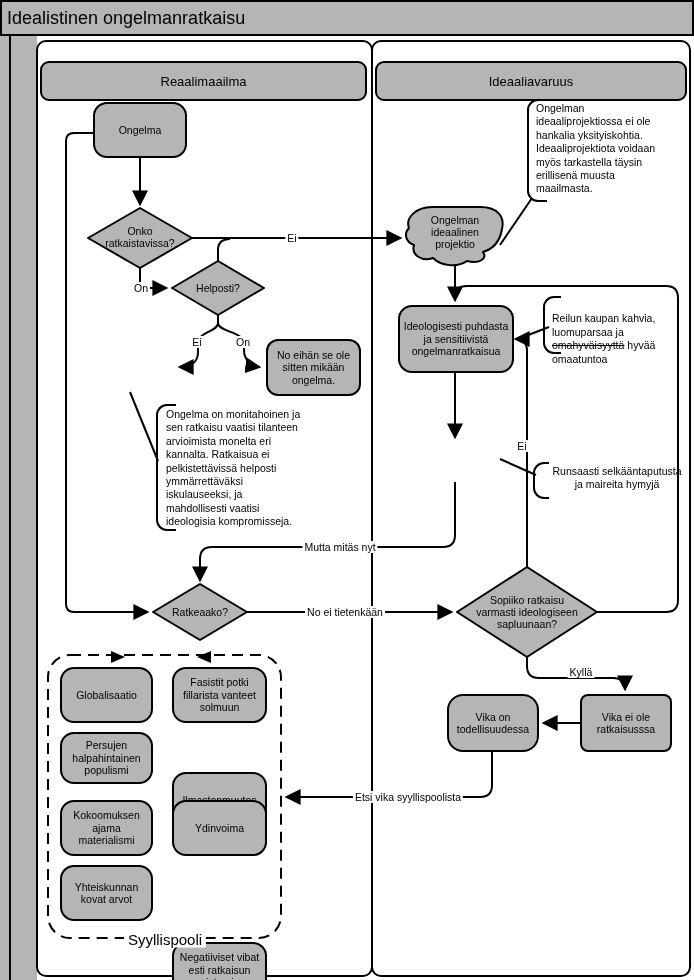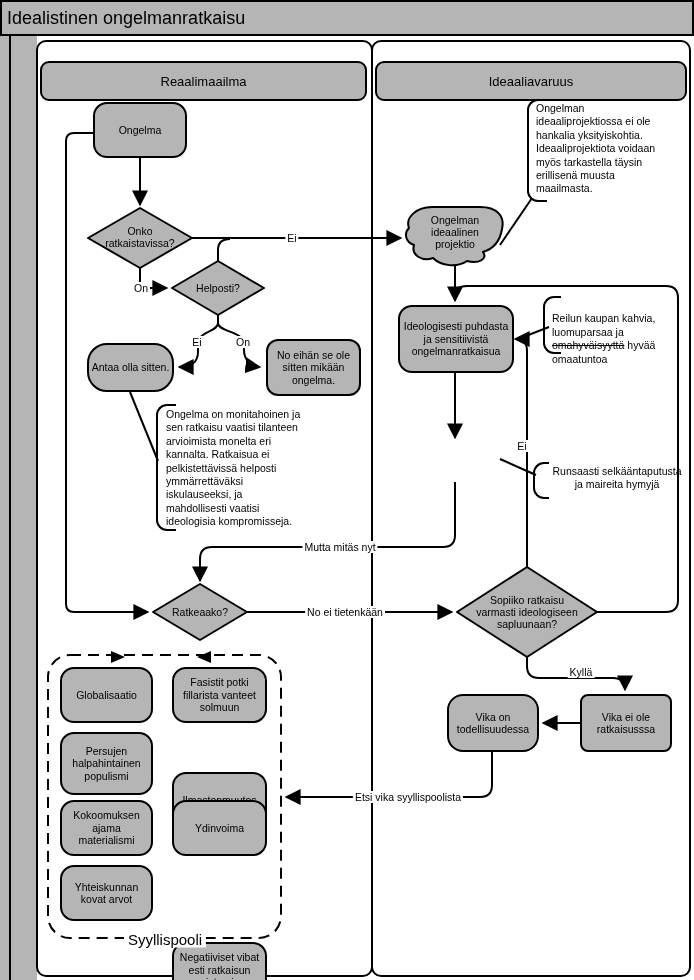--- a/index.html
+++ b/index.html
@@ -109,21 +109,20 @@
                C488 259 479 264 467 261 C457 268 441 266 433 258
                C422 262 411 255 414 245 C405 242 404 233 409 228 C405 217 417 207 432 207 Z"></path>
     </g>
 
     <rect x="48" y="655" width="233" height="283" rx="22" fill="none" stroke="#000" stroke-width="2" stroke-dasharray="11 7"></rect>
     <polygon points="111,651 125,657 111,663" fill="#000"></polygon>
     <polygon points="211,651 197,657 211,663" fill="#000"></polygon>
   </svg>
 
   <div class="abs node" style="left:93px;top:102px;width:94px;height:56px;border-radius:14px;">Ongelma</div>
-  <div class="abs node" style="left:87px;top:343px;width:87px;height:49px;border-radius:20px;">Antaa olla sitten.</div>
   <div class="abs node" style="left:266px;top:339px;width:95px;height:57px;border-radius:12px;">No eihän se ole sitten mikään ongelma.</div>
   <div class="abs node" style="left:398px;top:305px;width:116px;height:68px;border-radius:14px;">Ideologisesti puhdasta ja sensitiivistä ongelmanratkaisua</div>
   <div class="abs node" style="left:447px;top:694px;width:92px;height:58px;border-radius:16px;">Vika on todellisuudessa</div>
   <div class="abs node" style="left:580px;top:694px;width:92px;height:58px;border-radius:8px;">Vika ei ole ratkaisusssa</div>
 
   <div class="abs dtext" style="left:90px;top:225px;width:100px;">Onko
 ratkaistavissa?</div>
   <div class="abs dtext" style="left:178px;top:282px;width:80px;">Helposti?</div>
   <div class="abs dtext" style="left:155px;top:606px;width:90px;">Ratkeaako?</div>
   <div class="abs dtext" style="left:462px;top:594px;width:130px;">Sopiiko ratkaisu
@@ -170,21 +169,21 @@
   <span class="abs elabel" style="left:197px;top:342px;">Ei</span>
   <span class="abs elabel" style="left:243px;top:342px;">On</span>
   <span class="abs elabel" style="left:340px;top:547px;">Mutta mitäs nyt</span>
   <span class="abs elabel" style="left:345px;top:612px;">No ei tietenkään</span>
   <span class="abs elabel" style="left:522px;top:446px;">Ei</span>
   <span class="abs elabel" style="left:581px;top:672px;">Kyllä</span>
   <span class="abs elabel" style="left:408px;top:797px;">Etsi vika syyllispoolista</span>
 
   <div class="abs node" style="left:60px;top:667px;width:93px;height:56px;border-radius:14px;">Globalisaatio</div>
   <div class="abs node" style="left:172px;top:667px;width:95px;height:56px;border-radius:14px;">Fasistit potki fillarista vanteet solmuun</div>
-  <div class="abs node" style="left:60px;top:732px;width:93px;height:63px;border-radius:14px;">Persujen halpahintainen populismi</div>
+  <div class="abs node" style="left:60px;top:732px;width:93px;height:52px;border-radius:14px;">Persujen halpahintainen populismi</div>
   <div class="abs node" style="left:172px;top:732px;width:95px;height:56px;border-radius:14px;margin-top:40px;">Ilmastonmuutos</div>
   <div class="abs node" style="left:60px;top:800px;width:93px;height:56px;border-radius:14px;">Kokoomuksen ajama materialismi</div>
   <div class="abs node" style="left:172px;top:800px;width:95px;height:56px;border-radius:14px;">Ydinvoima</div>
   <div class="abs node" style="left:60px;top:865px;width:93px;height:56px;border-radius:14px;">Yhteiskunnan kovat arvot</div>
   <div class="abs node" style="left:172px;top:913px;width:95px;height:56px;border-radius:14px;margin-top:29px;">Negatiiviset vibat esti ratkaisun onnistumisen</div>
 
   <span id="pool-label" class="abs" style="left:165px;top:939px;">Syyllispooli</span>
 
 </div>
 

